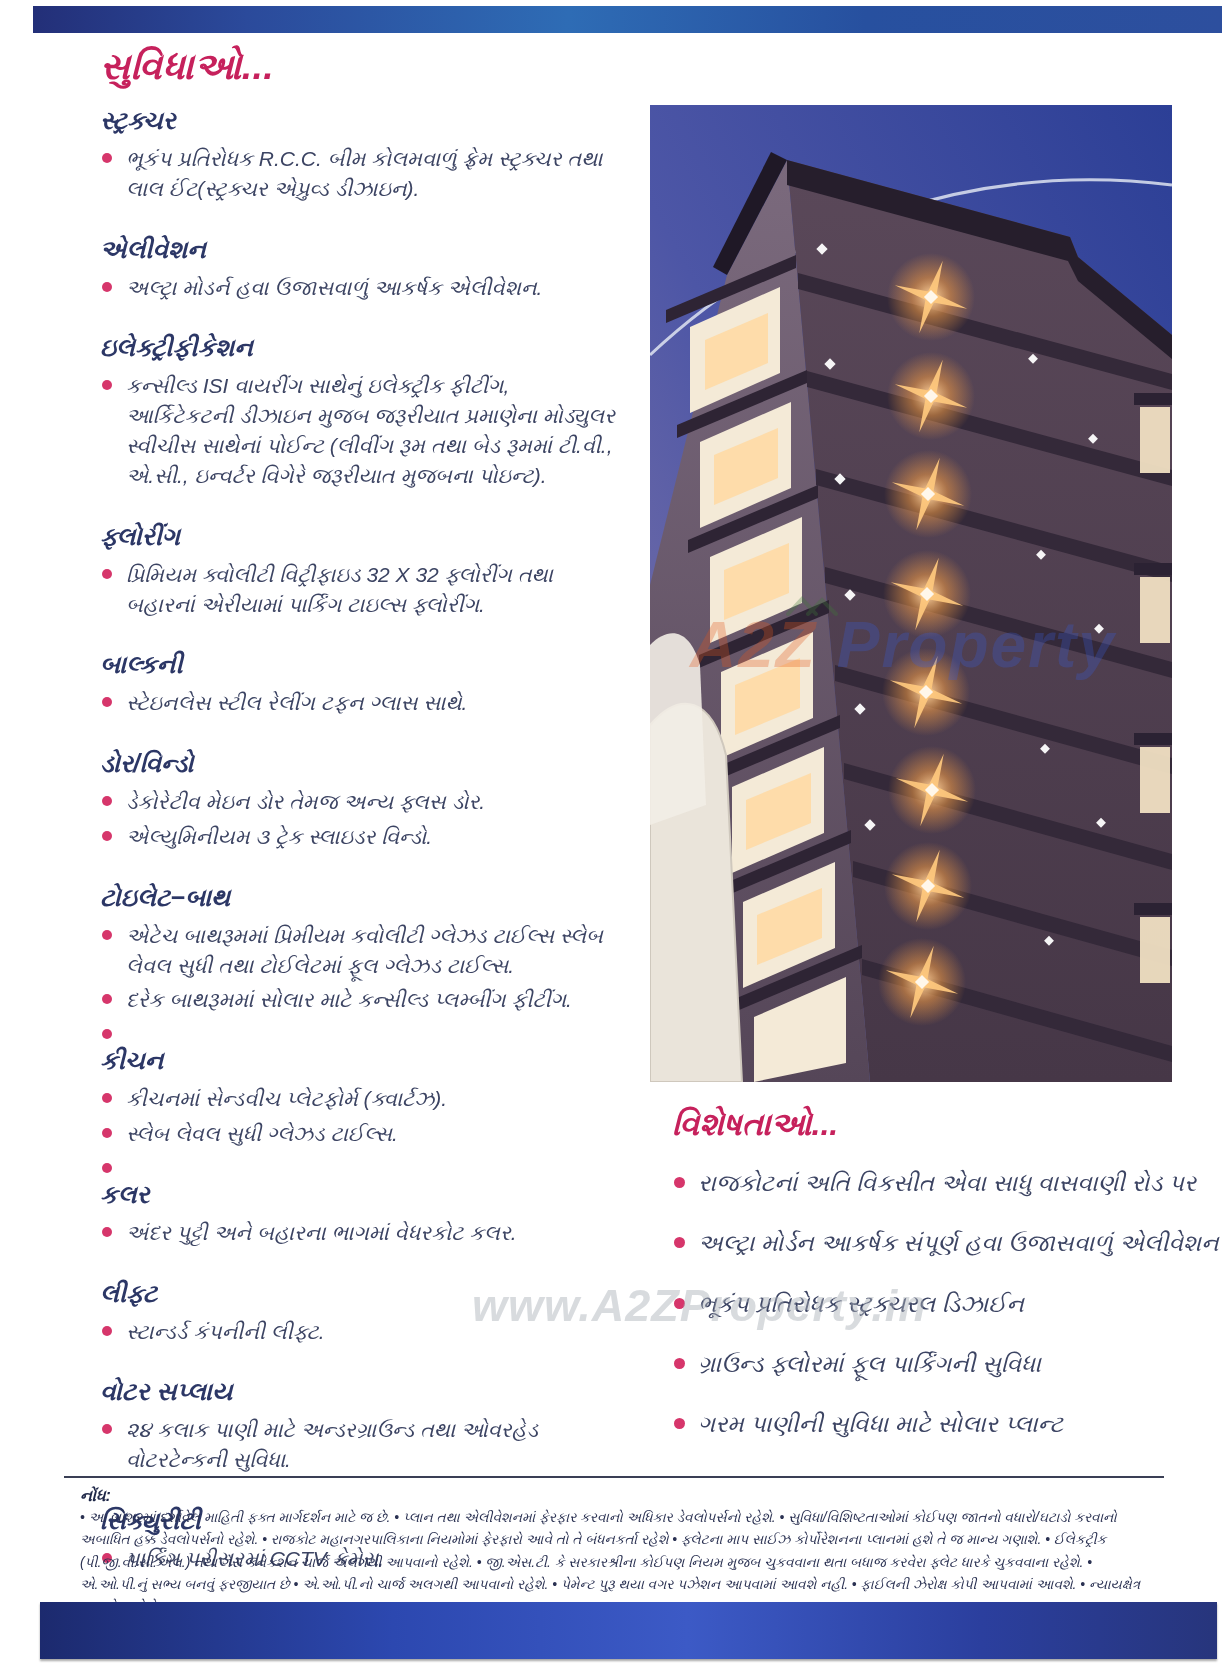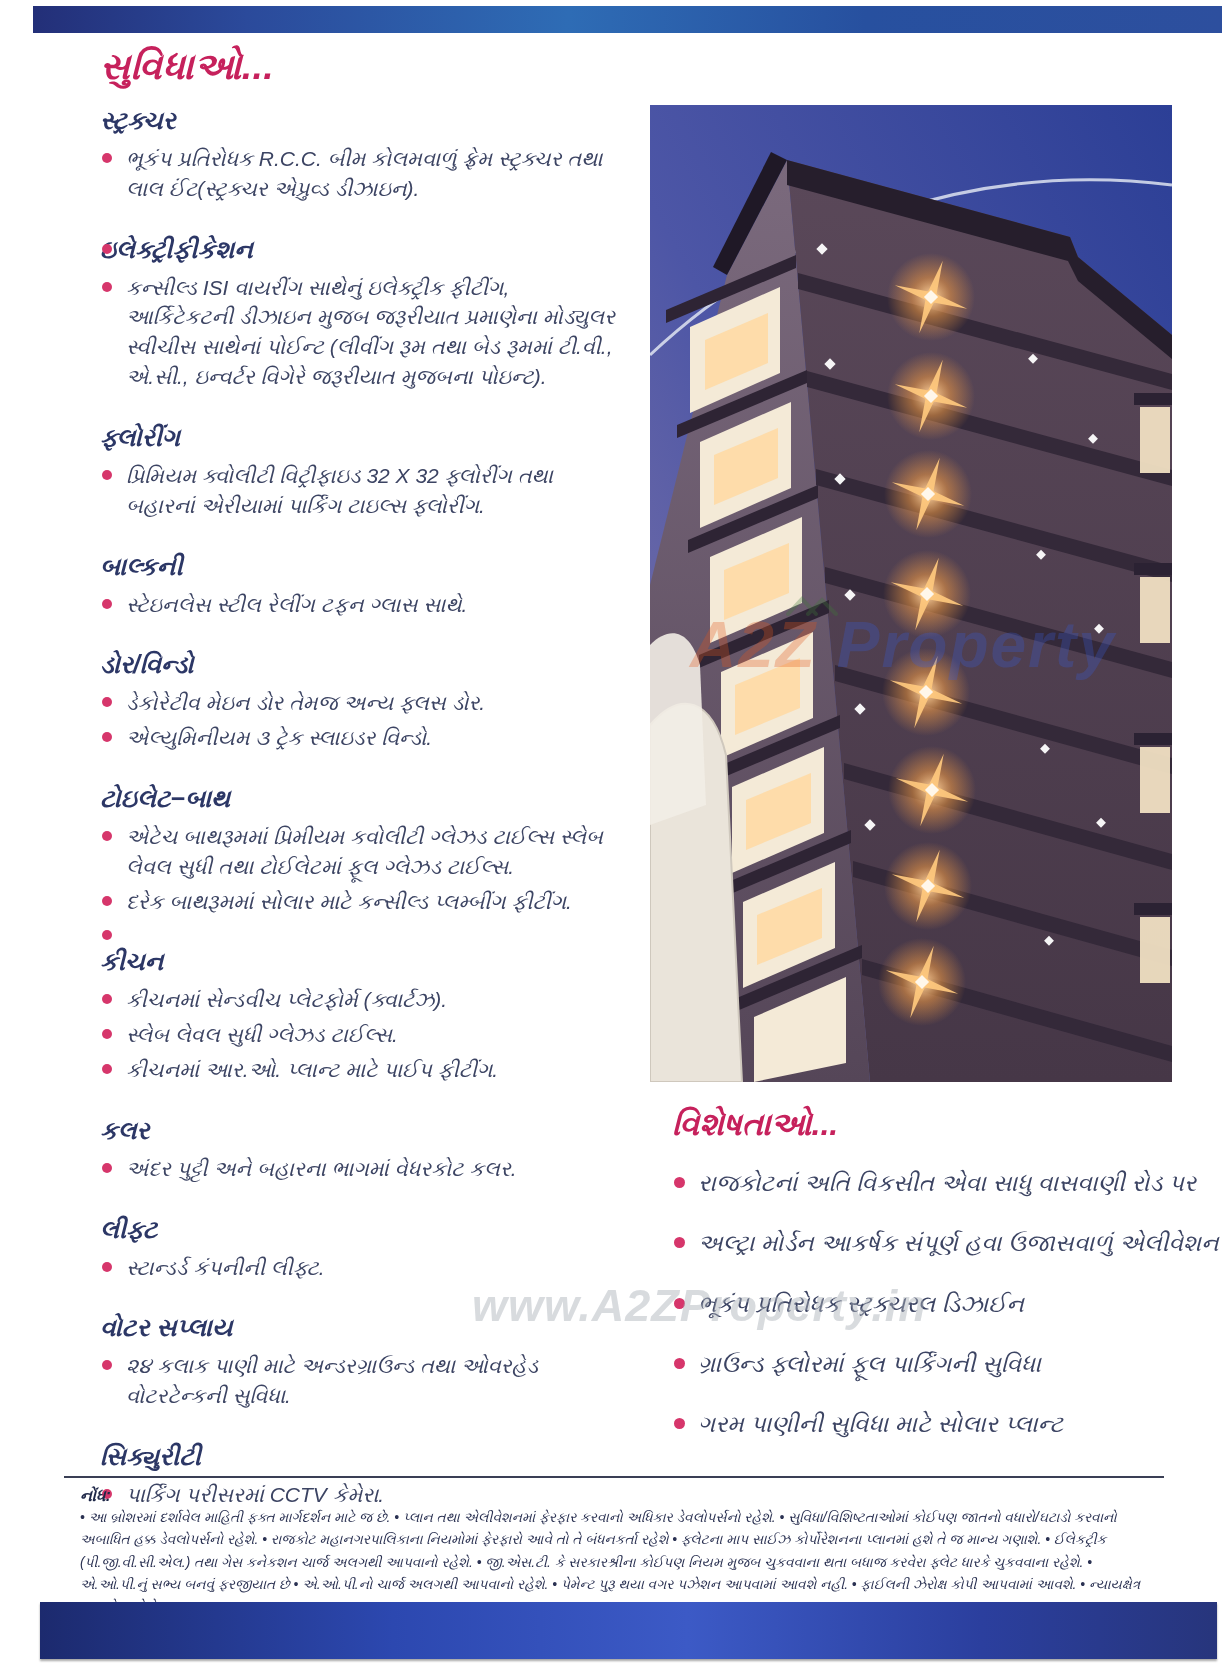--- a/index.html
+++ b/index.html
@@ -55,21 +55,22 @@
 
   <div class="amenities">
     <h1 class="amen-title">સુવિધાઓ...</h1>
 
     <div class="sec">
       <h2 class="sec-h">સ્ટ્રક્ચર</h2>
       <div class="li"><span class="dot"></span><span>ભૂકંપ પ્રતિરોધક R.C.C. બીમ કોલમવાળું ફ્રેમ સ્ટ્રક્ચર તથા લાલ ઈંટ(સ્ટ્રક્ચર એપ્રુવ્ડ ડીઝાઇન).</span></div>
     </div>
 
     <div class="sec">
-      <div class="li"><span class="dot"></span></div>
+      <h2 class="sec-h">એલીવેશન</h2>
+      <div class="li"><span class="dot"></span><span>અલ્ટ્રા મોડર્ન હવા ઉજાસવાળું આકર્ષક એલીવેશન.</span></div>
     </div>
 
     <div class="sec">
       <h2 class="sec-h">ઇલેક્ટ્રીફીકેશન</h2>
       <div class="li"><span class="dot"></span><span>કન્સીલ્ડ ISI વાયરીંગ સાથેનું ઇલેક્ટ્રીક ફીટીંગ, આર્કિટેકટની ડીઝાઇન મુજબ જરૂરીયાત પ્રમાણેના મોડ્યુલર સ્વીચીસ સાથેનાં પોઈન્ટ (લીવીંગ રૂમ તથા બેડ રૂમમાં ટી.વી., એ.સી., ઇન્વર્ટર વિગેરે જરૂરીયાત મુજબના પોઇન્ટ).</span></div>
     </div>
 
     <div class="sec">
       <h2 class="sec-h">ફ્લોરીંગ</h2>
       <div class="li"><span class="dot"></span><span>પ્રિમિયમ ક્વોલીટી વિટ્રીફાઇડ 32 X 32 ફ્લોરીંગ તથા બહારનાં એરીયામાં પાર્કિંગ ટાઇલ્સ ફ્લોરીંગ.</span></div>
@@ -90,21 +91,21 @@
       <h2 class="sec-h">ટોઇલેટ−બાથ</h2>
       <div class="li"><span class="dot"></span><span>એટેચ બાથરૂમમાં પ્રિમીયમ કવોલીટી ગ્લેઝડ ટાઈલ્સ સ્લેબ લેવલ સુધી તથા ટોઈલેટમાં ફૂલ ગ્લેઝડ ટાઈલ્સ.</span></div>
       <div class="li"><span class="dot"></span><span>દરેક બાથરૂમમાં સોલાર માટે કન્સીલ્ડ પ્લમ્બીંગ ફીટીંગ.</span></div>
       <div class="li"><span class="dot"></span></div>
     </div>
 
     <div class="sec">
       <h2 class="sec-h">કીચન</h2>
       <div class="li"><span class="dot"></span><span>કીચનમાં સેન્ડવીચ પ્લેટફોર્મ (ક્વાર્ટઝ).</span></div>
       <div class="li"><span class="dot"></span><span>સ્લેબ લેવલ સુધી ગ્લેઝડ ટાઈલ્સ.</span></div>
-      <div class="li"><span class="dot"></span><span>કીચનમાં આર.ઓ. પ્લાન્ટ માટે પાઈપ ફીટીંગ.</span></div>
+      <div class="li"><span class="dot"></span></div>
     </div>
 
     <div class="sec">
       <h2 class="sec-h">કલર</h2>
       <div class="li"><span class="dot"></span><span>અંદર પુટ્ટી અને બહારના ભાગમાં વેધરકોટ કલર.</span></div>
     </div>
 
     <div class="sec">
       <h2 class="sec-h">લીફ્ટ</h2>
       <div class="li"><span class="dot"></span><span>સ્ટાન્ડર્ડ કંપનીની લીફ્ટ.</span></div>

